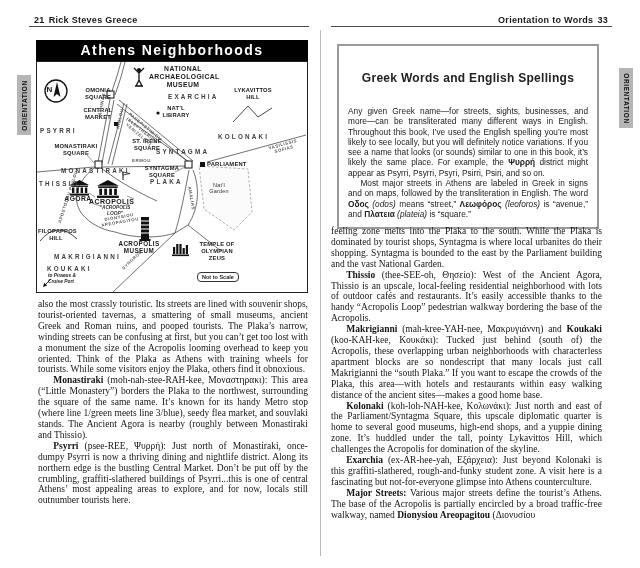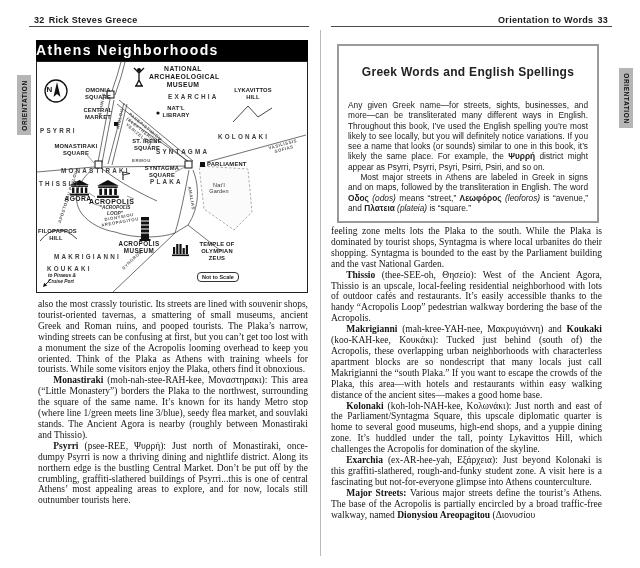--- a/index.html
+++ b/index.html
@@ -16,21 +16,21 @@
   
   .tab{position:absolute;background:#b5b5b5;display:flex;align-items:center;justify-content:center;}
   .tab span{font:bold 6.5px "Liberation Sans",sans-serif;letter-spacing:.6px;color:#111;white-space:nowrap;}
   .tab-left{left:17px;top:75px;width:14px;height:60px;}
   .tab-left span{transform:rotate(-90deg);}
   .tab-right{left:619px;top:68px;width:14px;height:60px;}
   .tab-right span{transform:rotate(90deg);}
 
   
   .map-title{position:absolute;left:36px;top:40px;width:272px;height:21px;background:#000;color:#fff;
-             font:bold 14px/21px "Liberation Sans",sans-serif;letter-spacing:1.4px;}
+             font:bold 14px/21px "Liberation Sans",sans-serif;text-align:center;letter-spacing:1.4px;}
   .map-box{position:absolute;left:36px;top:61px;width:270px;height:230px;border:1px solid #222;background:#fff;}
   .map-svg{position:absolute;left:0;top:0;}
   .ml{position:absolute;font-family:"Liberation Sans","DejaVu Sans",sans-serif;color:#1a1a1a;line-height:1.18;}
   .pre{white-space:pre-line;}
   .district{font-size:6.3px;font-weight:bold;letter-spacing:2.2px;color:#3d3d3d;white-space:nowrap;}
   .poi{font-size:5.8px;font-weight:bold;text-align:center;letter-spacing:.2px;}
   .big{font-size:6.8px;letter-spacing:.4px;}
   .soft{font-weight:normal;color:#333;font-size:5.5px;}
   .street{font-size:4.3px;font-weight:bold;letter-spacing:.6px;color:#555;text-align:center;
           transform-origin:left top;white-space:pre-line;}
@@ -42,32 +42,32 @@
   
   .copy{position:absolute;text-align:justify;font:9.5px/10.9px "Liberation Serif","DejaVu Serif",serif;color:#141414;}
   .copy p{margin:0;text-indent:1.6em;}
   .copy p.noind{text-indent:0;}
   .lead{font-weight:bold;}
   .copy-left{left:38px;top:299px;width:270px;}
   .copy-right{left:331px;top:226px;width:271px;}
 
   
   .sidebar{position:absolute;left:337px;top:44px;width:262px;box-sizing:border-box;
-           border:2.5px solid #9a9a9a;background:#fff;padding:19px 9px 8px;}
+           border:2.5px solid #9a9a9a;background:#fff;padding:25px 9px 8px;}
   .sb-title{font:bold 12px/14px "Liberation Sans","DejaVu Sans",sans-serif;text-align:center;
             letter-spacing:.3px;color:#222;margin:0 0 5px;}
   .sb-body{font:8.3px/10.3px "Liberation Sans","DejaVu Sans",sans-serif;color:#222;text-align:justify;margin-top:21px;}
   .sb-body p{margin:0;text-indent:1.5em;}
   .sb-body p.noind{text-indent:0;}
   .b{font-weight:bold;} .i{font-style:italic;}
 </style>
 </head>
 <body>
 
-<div class="folio" style="left:30px"><span class="num">32</span><span>Rick Steves Greece</span></div>
+<div class="folio" style="left:30px"><span class="num">21</span><span>Rick Steves Greece</span></div>
 <div class="rule" style="left:29px;width:280px"></div>
 <div class="folio" style="right:28px"><span>Orientation to Words</span><span class="num">33</span></div>
 <div class="rule" style="left:331px;width:281px"></div>
 <div class="gutter"></div>
 
 <div class="tab tab-left">
     <span>ORIENTATION</span>
   </div>
 <div class="tab tab-right">
     <span>ORIENTATION</span>
@@ -235,19 +235,19 @@
 
 <div class="sidebar">
   <div class="sb-title">Greek Words and English Spellings</div>
   <div class="sb-body">
     <p class="noind"><span>Any given Greek name—for streets, sights, businesses, and more—can be transliterated many different ways in English. Throughout this book, I’ve used the English spelling you’re most likely to see locally, but you will definitely notice variations. If you see a name that looks (or sounds) similar to one in this book, it’s likely the same place. For example, the </span><span class="b">Ψυρρή</span><span> district might appear as Psyrri, Psyrri, Psyri, Psirri, Psiri, and so on.</span></p>
     <p><span>Most major streets in Athens are labeled in Greek in signs and on maps, followed by the transliteration in English. The word </span><span class="b">Οδος</span><span class="i"> (odos)</span><span> means “street,” </span><span class="b">Λεωφόρος</span><span class="i"> (leoforos)</span><span> is “avenue,” and </span><span class="b">Πλατεια</span><span class="i"> (plateia)</span><span> is “square.”</span></p>
   </div>
 </div>
 
 <div class="copy copy-right">
-  <p class="noind">feeling zone melts lots the Plaka to the south. While the Plaka is dominated by tourist shops, Syntagma is where local urbanites do their shopping. Syntagma is bounded to the east by the Parliament building and the vast National Garden.</p>
+  <p class="noind">feeling zone melts into the Plaka to the south. While the Plaka is dominated by tourist shops, Syntagma is where local urbanites do their shopping. Syntagma is bounded to the east by the Parliament building and the vast National Garden.</p>
   <p><span class="lead">Thissio</span><span> (thee-SEE-oh, Θησείο): West of the Ancient Agora, Thissio is an upscale, local-feeling residential neighborhood with lots of outdoor cafés and restaurants. It’s easily accessible thanks to the handy “Acropolis Loop” pedestrian walkway bordering the base of the Acropolis.</span></p>
   <p><span class="lead">Makrigianni</span><span> (mah-kree-YAH-nee, Μακρυγιάννη) and </span><span class="lead">Koukaki</span><span> (koo-KAH-kee, Κουκάκι): Tucked just behind (south of) the Acropolis, these overlapping urban neighborhoods with characterless apartment blocks are so nondescript that many locals just call Makrigianni the “south Plaka.” If you want to escape the crowds of the Plaka, this area—with hotels and restaurants within easy walking distance of the ancient sites—makes a good home base.</span></p>
   <p><span class="lead">Kolonaki</span><span> (koh-loh-NAH-kee, Κολωνάκι): Just north and east of the Parliament/Syntagma Square, this upscale diplomatic quarter is home to several good museums, high-end shops, and a yuppie dining zone. It’s huddled under the tall, pointy Lykavittos Hill, which challenges the Acropolis for domination of the skyline.</span></p>
   <p><span class="lead">Exarchia</span><span> (ex-AR-hee-yah, Εξάρχεια): Just beyond Kolonaki is this graffiti-slathered, rough-and-funky student zone. A visit here is a fascinating but not-for-everyone glimpse into Athens counterculture.</span></p>
   <p><span class="lead">Major Streets:</span><span> Various major streets define the tourist’s Athens. The base of the Acropolis is partially encircled by a broad traffic-free walkway, named </span><span class="lead">Dionysiou Areopagitou</span><span> (Διονυσίου</span></p>
 </div>
 
 </body></html>

